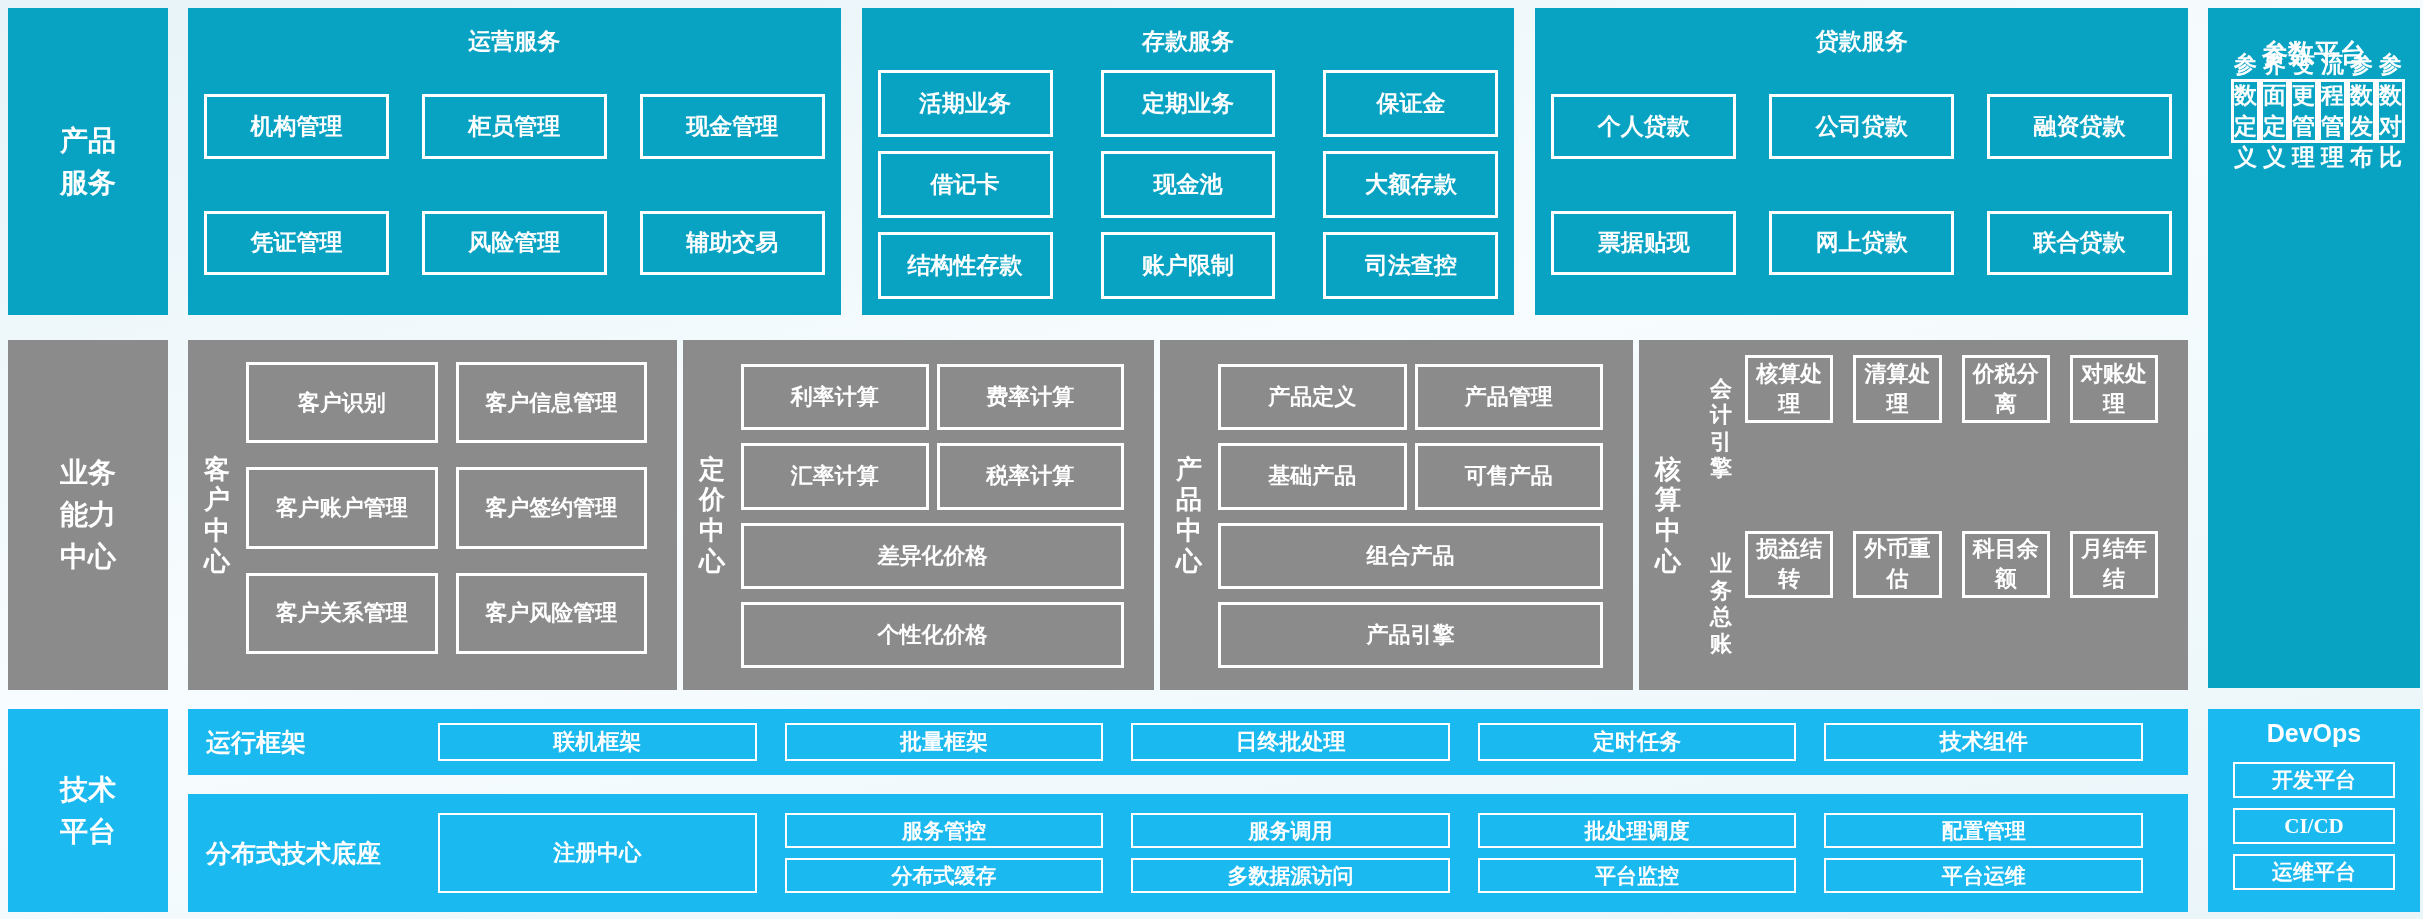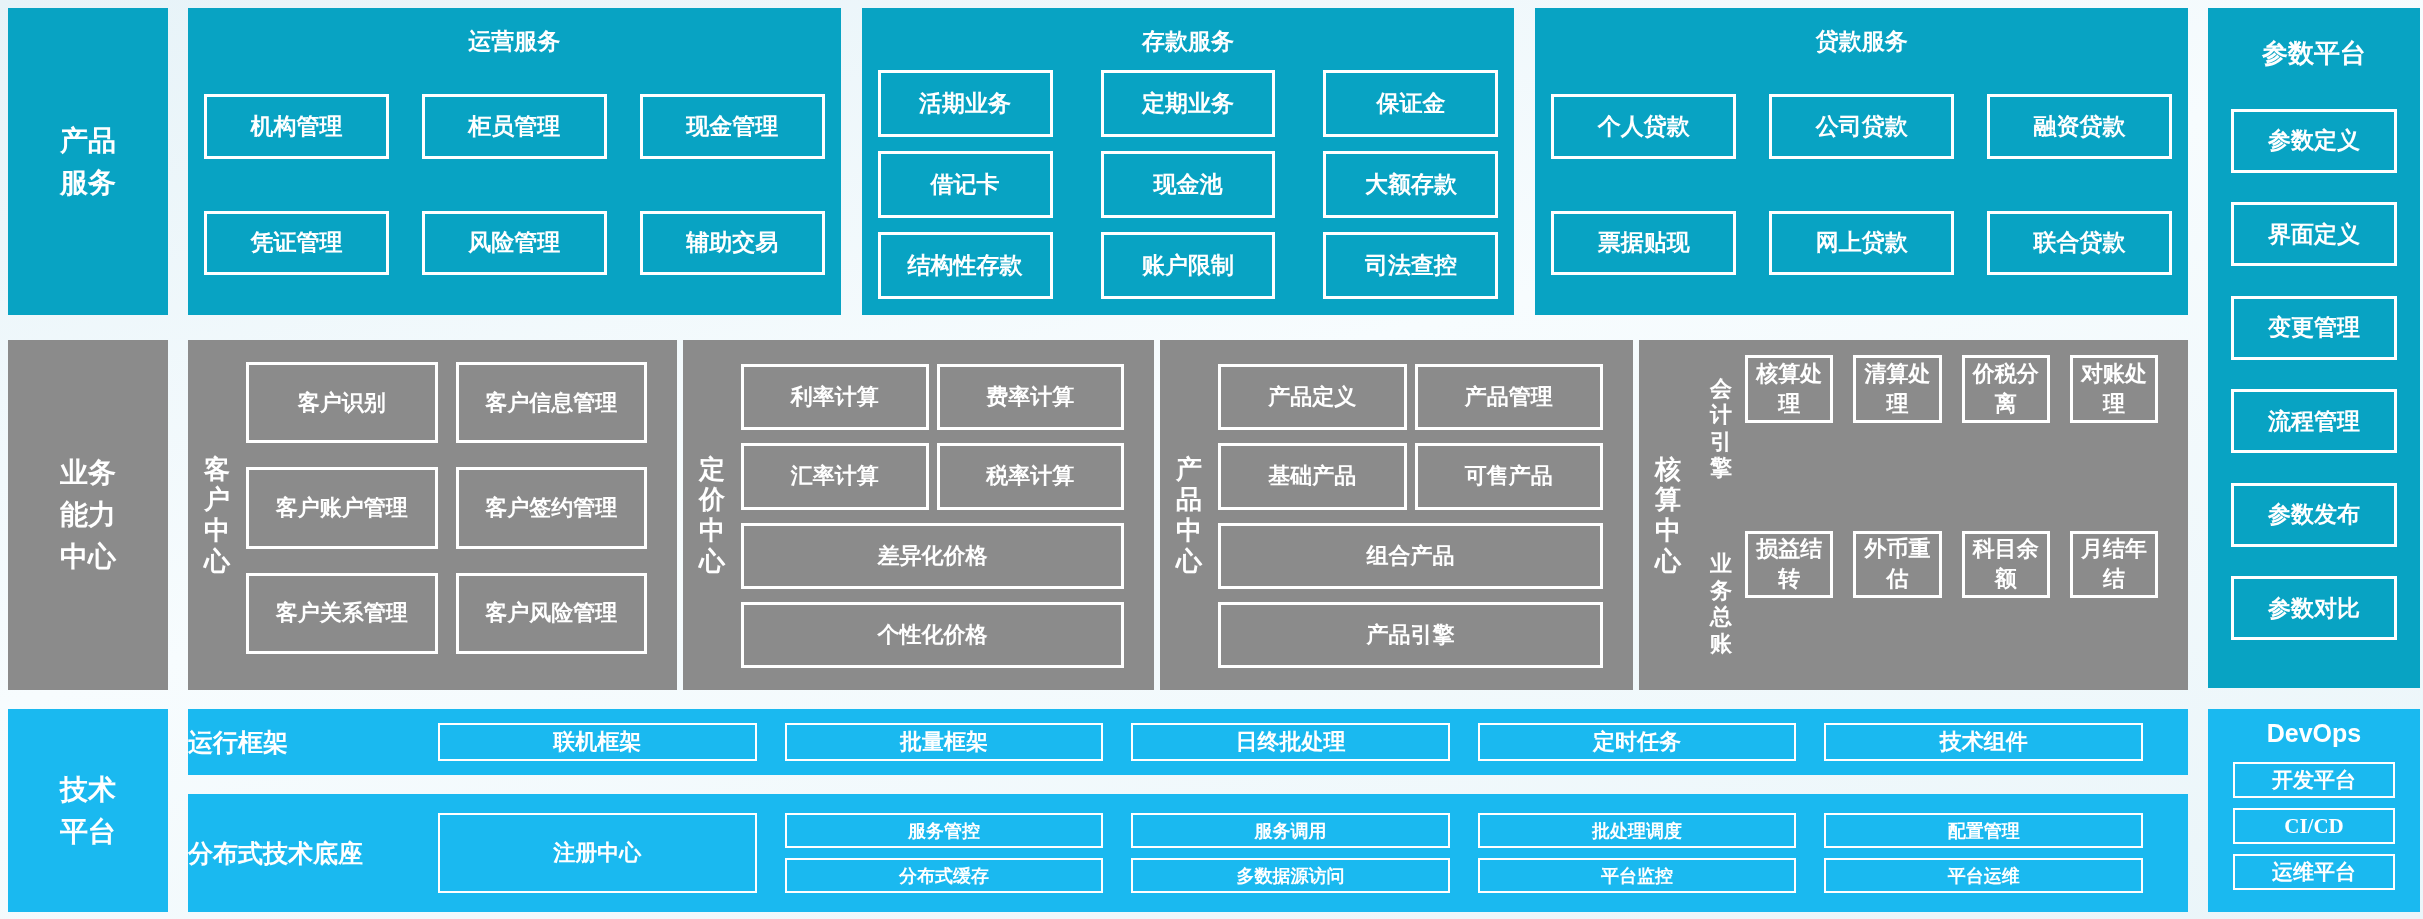--- a/index.html
+++ b/index.html
@@ -37,21 +37,21 @@
     border:3px solid #ffffff; display:flex; align-items:center; justify-content:center;
     font-size:23px; font-weight:bold; text-align:center; box-sizing:border-box;
   }
 
   
   .param-col {
     position:absolute; left:2208px; top:8px; width:212px; height:680px;
     display:flex; flex-direction:column;
   }
   .param-col .col-title { padding-top:28px; text-align:center; font-size:26px; font-weight:bold; }
-  .param-boxes { flex:1; display:flex; flex-direction:column; justify-content:space-evenly; padding:8px 23px 18px; }
+  .param-boxes { flex:1; display:flex; flex-direction:row; justify-content:space-evenly; padding:8px 23px 18px; }
   .param-boxes .box { height:64px; }
 
   
   .row2 { position:absolute; left:188px; top:340px; width:2000px; height:350px; display:flex; gap:6px; }
   .gpanel { display:flex; }
   .p-customer { width:489px; } .p-pricing { width:471px; } .p-product { width:473px; } .p-accounting { flex:1; }
   .vlabel {
     width:58px; display:flex; align-items:center; justify-content:center;
     font-weight:bold; font-size:26px; line-height:1.18; white-space:pre-line; text-align:center;
   }
@@ -64,27 +64,27 @@
     width:48px; display:flex; align-items:center; justify-content:center;
     font-weight:bold; font-size:22px; line-height:1.2; white-space:pre-line; text-align:center;
   }
   .acc-grid { flex:1; display:grid; grid-template-columns:1fr 1fr 1fr 1fr; grid-template-rows:1fr 1fr; gap:12px 20px; }
   .gray .box { font-size:22px; }
 
   
   .band { position:absolute; left:188px; width:2000px; display:flex; }
   #band-runtime { top:709px; height:66px; }
   #band-distributed { top:794px; height:118px; }
-  .band-label { flex:0 0 250px; display:flex; align-items:center; font-weight:bold; font-size:25px; box-sizing:border-box; }
+  .band-label { flex:0 0 250px; display:flex; align-items:center; padding-left:18px; font-weight:bold; font-size:25px; box-sizing:border-box; }
   .band-cols { flex:1; display:grid; grid-template-columns:repeat(5,1fr); gap:28px; margin-right:45px; align-items:center; }
   .band .box { border-width:2px; font-size:22px; }
   #band-runtime .box { height:38px; }
   .tall-box { height:80px !important; }
   .pair { display:flex; flex-direction:column; gap:10px; justify-content:center; }
-  .pair .box { height:35px; font-size:18px; }
+  .pair .box { height:35px; font-size:21px; }
 
   .devops {
     position:absolute; left:2208px; top:709px; width:212px; height:203px;
     display:flex; flex-direction:column;
   }
   .devops .col-title { padding-top:10px; text-align:center; font-size:25px; font-weight:bold; }
   .devops-boxes { flex:1; display:flex; flex-direction:column; justify-content:space-evenly; padding:4px 25px 12px; }
   .devops-boxes .box { height:36px; border-width:2px; font-size:21px;font-family:Liberation Serif, serif; }
 </style>
 </head>

